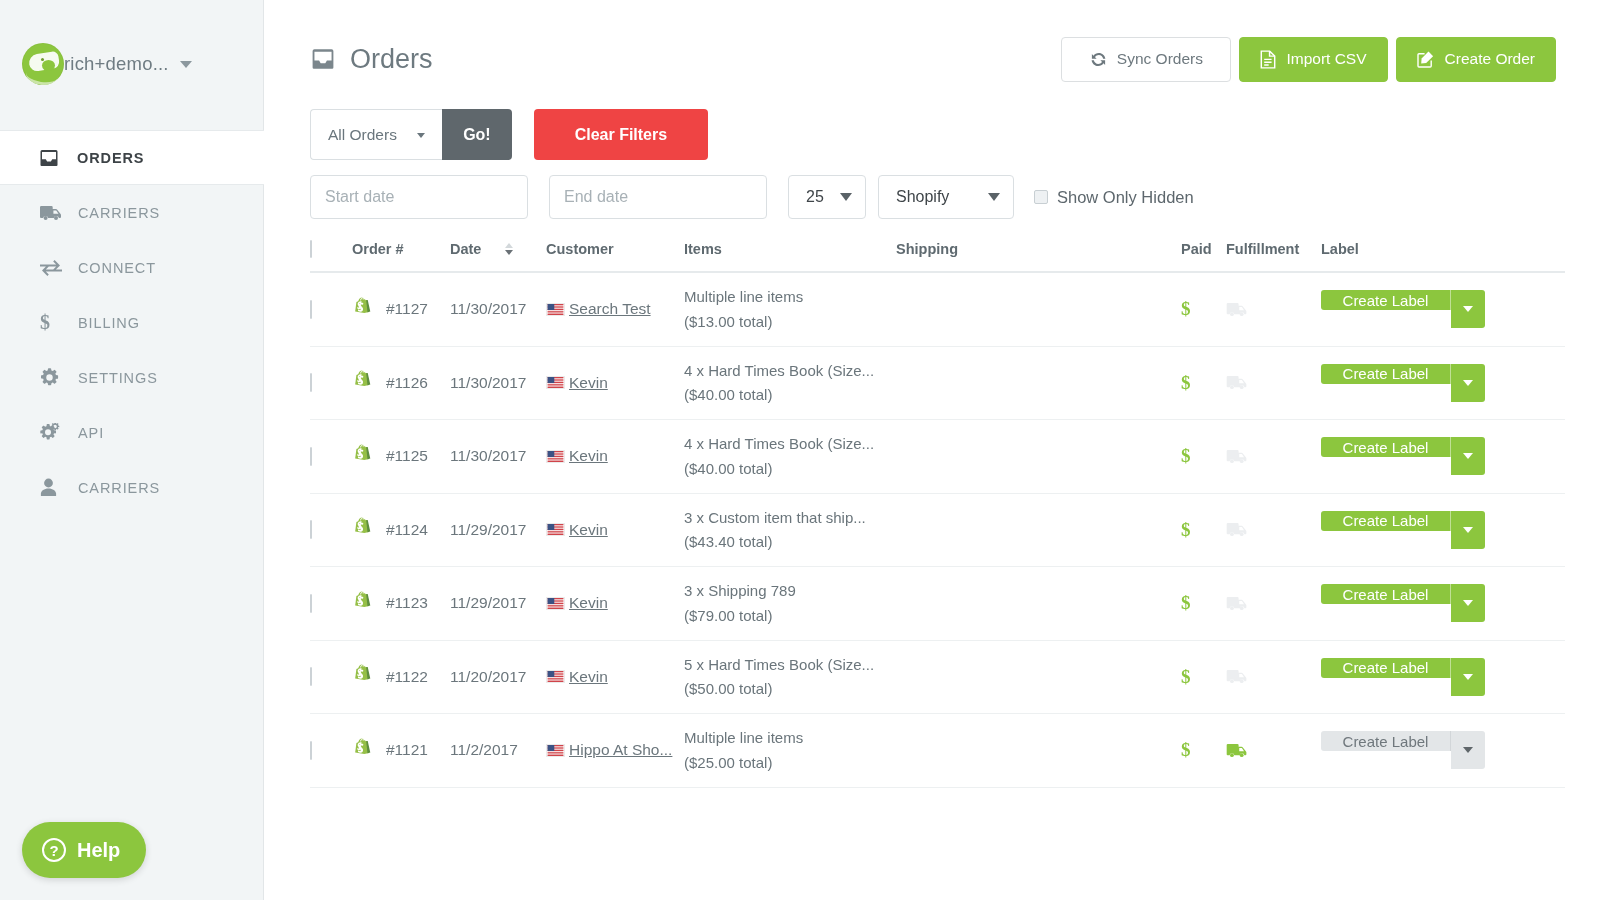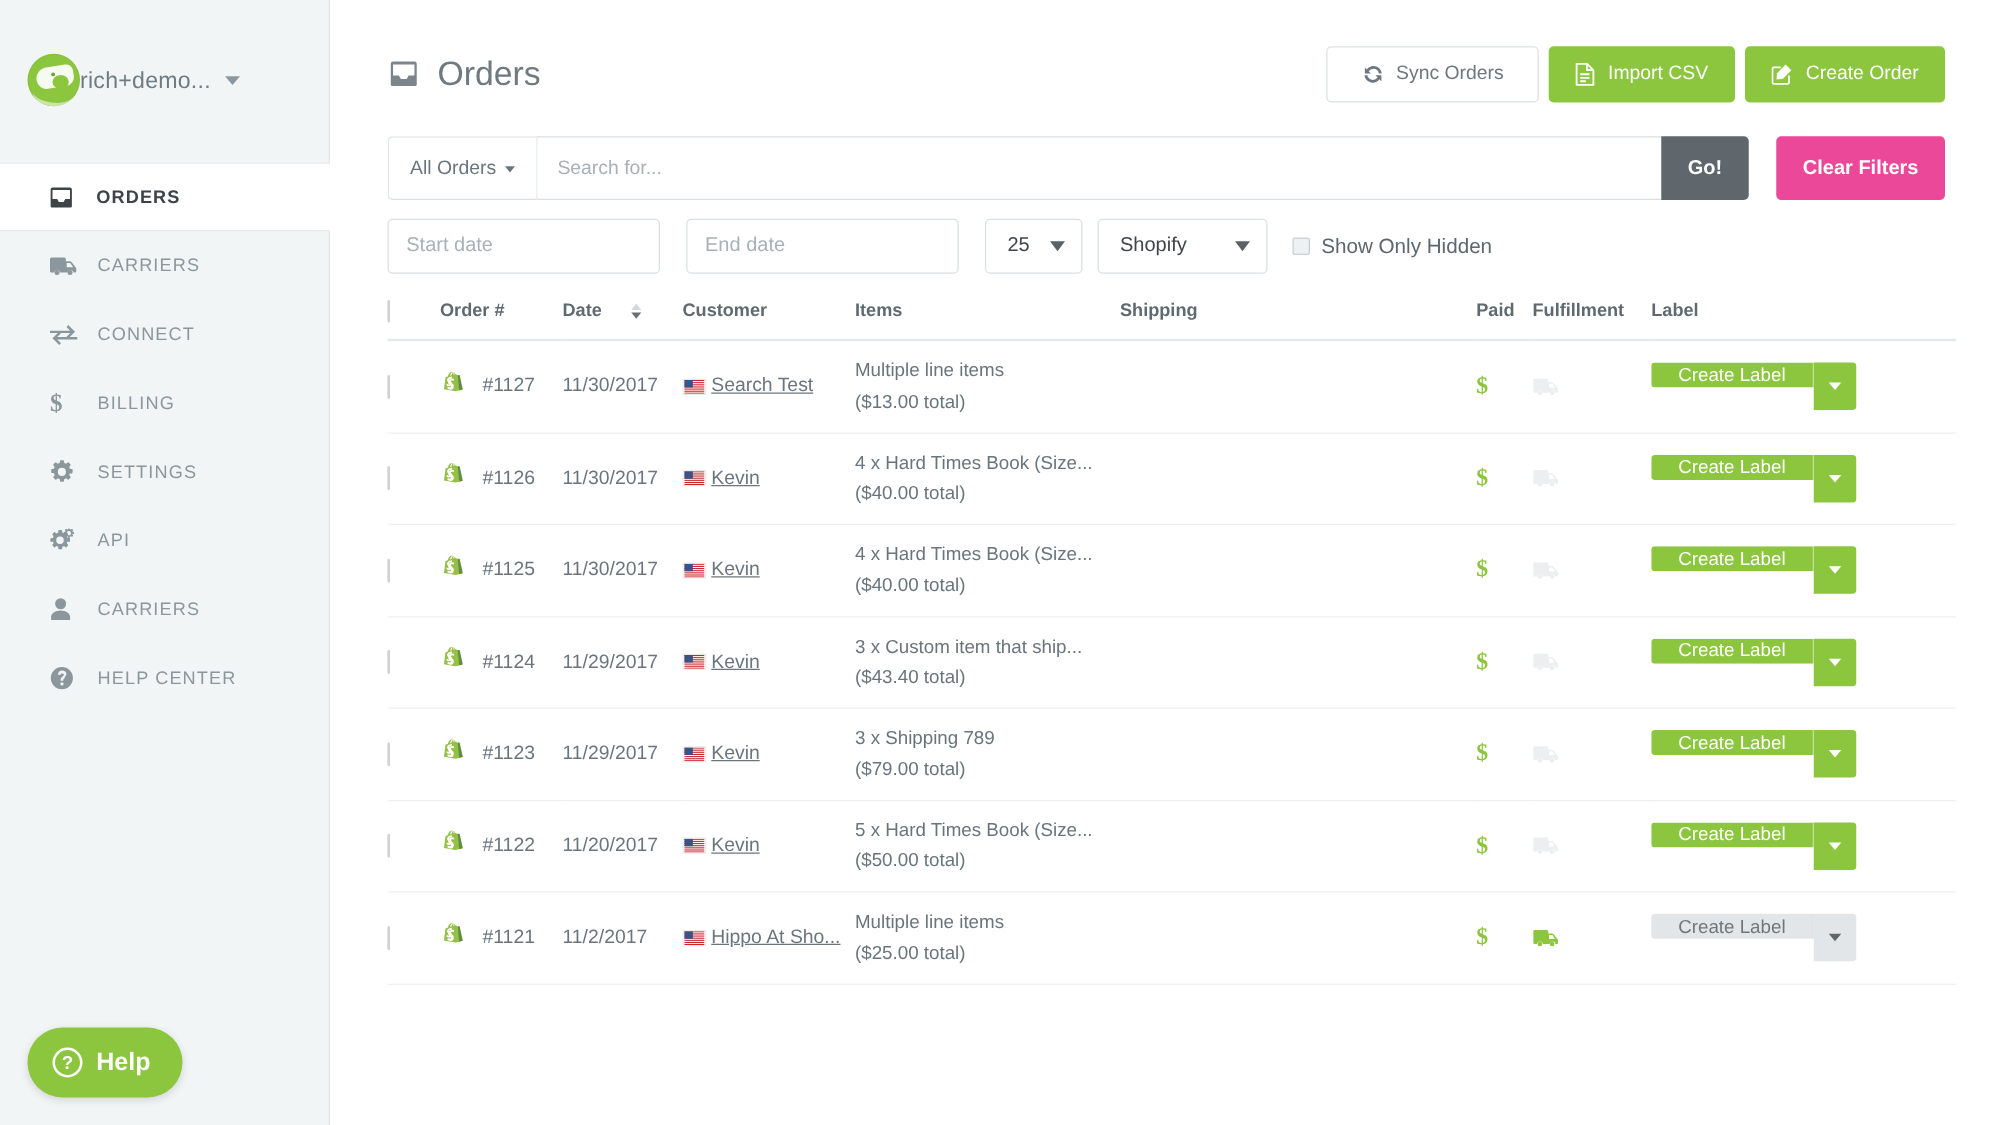--- a/index.html
+++ b/index.html
@@ -128,21 +128,21 @@
   .btn-green {
     background: #8cc63e; border: 1px solid #8cc63e; color: #ffffff;
     margin-right: 8px;
   }
   .btn-green:last-child { margin-right: 0; }
   .btn svg { display: block; }
 
   .filters { padding: 0 44px 0 46px; margin-top: 17px; }
   .filter-row-1 { display: flex; align-items: stretch; height: 51px; }
   .select-prefix {
-    display: flex; align-items: center; gap: 7px;
+    display: flex; align-items: center; gap: 20px;
     border: 1px solid #dadfe2; border-right: none;
     border-radius: 4px 0 0 4px; padding: 0 17px;
     background: #fff; color: #6a767d; font-size: 15.5px; cursor: pointer; justify-content: flex-end;
   }
   .caret-sm {
     width: 0; height: 0; border-left: 4.5px solid transparent;
     border-right: 4.5px solid transparent; border-top: 5.5px solid #6a767d;
     margin-top: 2px;
   }
   .search-input {
@@ -152,21 +152,21 @@
     font-family: "Liberation Sans", sans-serif; outline: none;
   }
   .search-input::placeholder { color: #a8b1b6; }
   .go-btn {
     width: 70px; background: #5f676c; color: #fff;
     font-size: 16px; font-weight: bold;
     display: flex; align-items: center; justify-content: center;
     border-radius: 0 4px 4px 0; cursor: pointer;
   }
   .clear-btn {
-    margin-left: 22px; width: 135px; background: #ec4899;
+    margin-left: 22px; width: 174px; background: #ef4444;
     color: #fff; font-size: 16px; font-weight: bold;
     display: flex; align-items: center; justify-content: center;
     border-radius: 4px; cursor: pointer;
   }
 
   .filter-row-2 { display: flex; align-items: center; margin-top: 15px; }
   .date-input {
     width: 218px; height: 44px; border: 1px solid #dadfe2;
     border-radius: 4px; padding: 0 14px; font-size: 16px;
     color: #4a5258; outline: none; margin-right: 21px;
@@ -355,28 +355,20 @@
       <div class="nav-item">
         <span class="nav-icon">
           <svg width="17" height="19" viewBox="0 0 17 19" fill="currentColor">
               <circle cx="8.5" cy="5" r="4.4"></circle>
               <path d="M8.5 10.4c-4.2 0-7.6 2.3-7.6 5.2V18h15.2v-2.4c0-2.9-3.4-5.2-7.6-5.2z"></path>
             </svg>
         </span>
         <span class="nav-label">CARRIERS</span>
       </div>
 
-      <div class="nav-item">
-        <span class="nav-icon">
-          <svg width="19" height="19" viewBox="0 0 20 20" fill="currentColor">
-              <path d="M10 .7a9.3 9.3 0 100 18.6A9.3 9.3 0 0010 .7zm.1 15.6a1.4 1.4 0 110-2.8 1.4 1.4 0 010 2.8zm2.3-6.4c-.9.7-1.2 1.1-1.2 1.9v.4H9v-.6c0-1.3.5-2.1 1.6-2.9.8-.6 1.1-.95 1.1-1.5 0-.7-.55-1.2-1.45-1.2-.85 0-1.5.5-1.65 1.4l-1.9-.25C6.95 4.6 8.2 3.5 10.3 3.5c2.1 0 3.5 1.1 3.5 2.8 0 1.1-.5 1.8-1.4 2.6z"></path>
-            </svg>
-        </span>
-        <span class="nav-label">HELP CENTER</span>
-      </div>
     </nav>
 
     <div class="logout-item">
       <span>LOGOUT</span>
     </div>
 
     <div class="help-btn">
       <span class="help-q">?</span>
       <span>Help</span>
     </div>
@@ -426,21 +418,20 @@
         </div>
       </div>
     </div>
 
     <div class="filters">
       <div class="filter-row-1">
         <div class="select-prefix">
           <span>All Orders</span>
           <span class="caret-sm"></span>
         </div>
-        <input class="search-input" type="text" placeholder="Search for..." style="">
         <div class="go-btn">
           <span>Go!</span>
         </div>
         <div class="clear-btn">
           <span>Clear Filters</span>
         </div>
       </div>
 
       <div class="filter-row-2">
         <input class="date-input" type="text" placeholder="Start date" style="">

